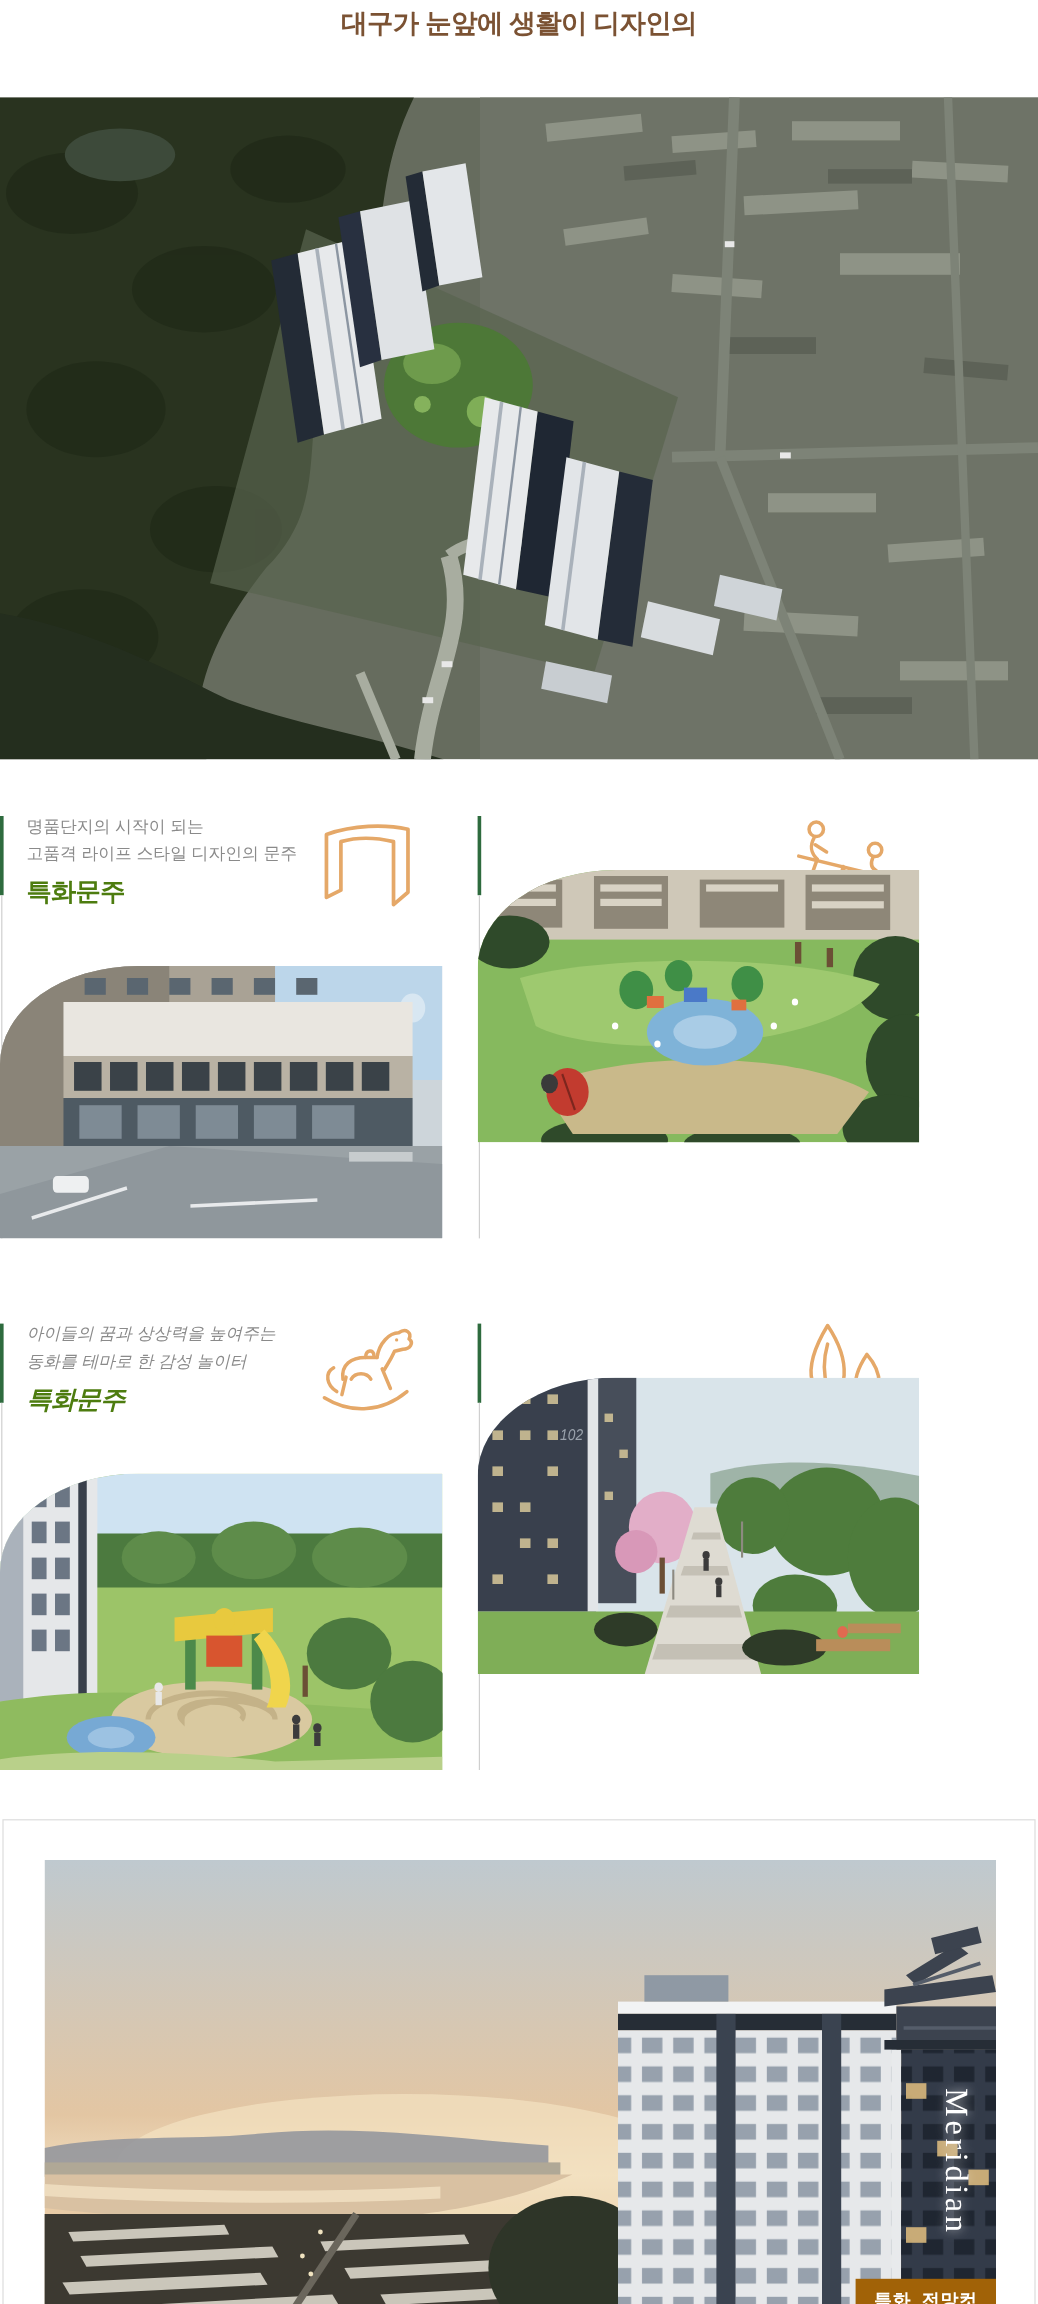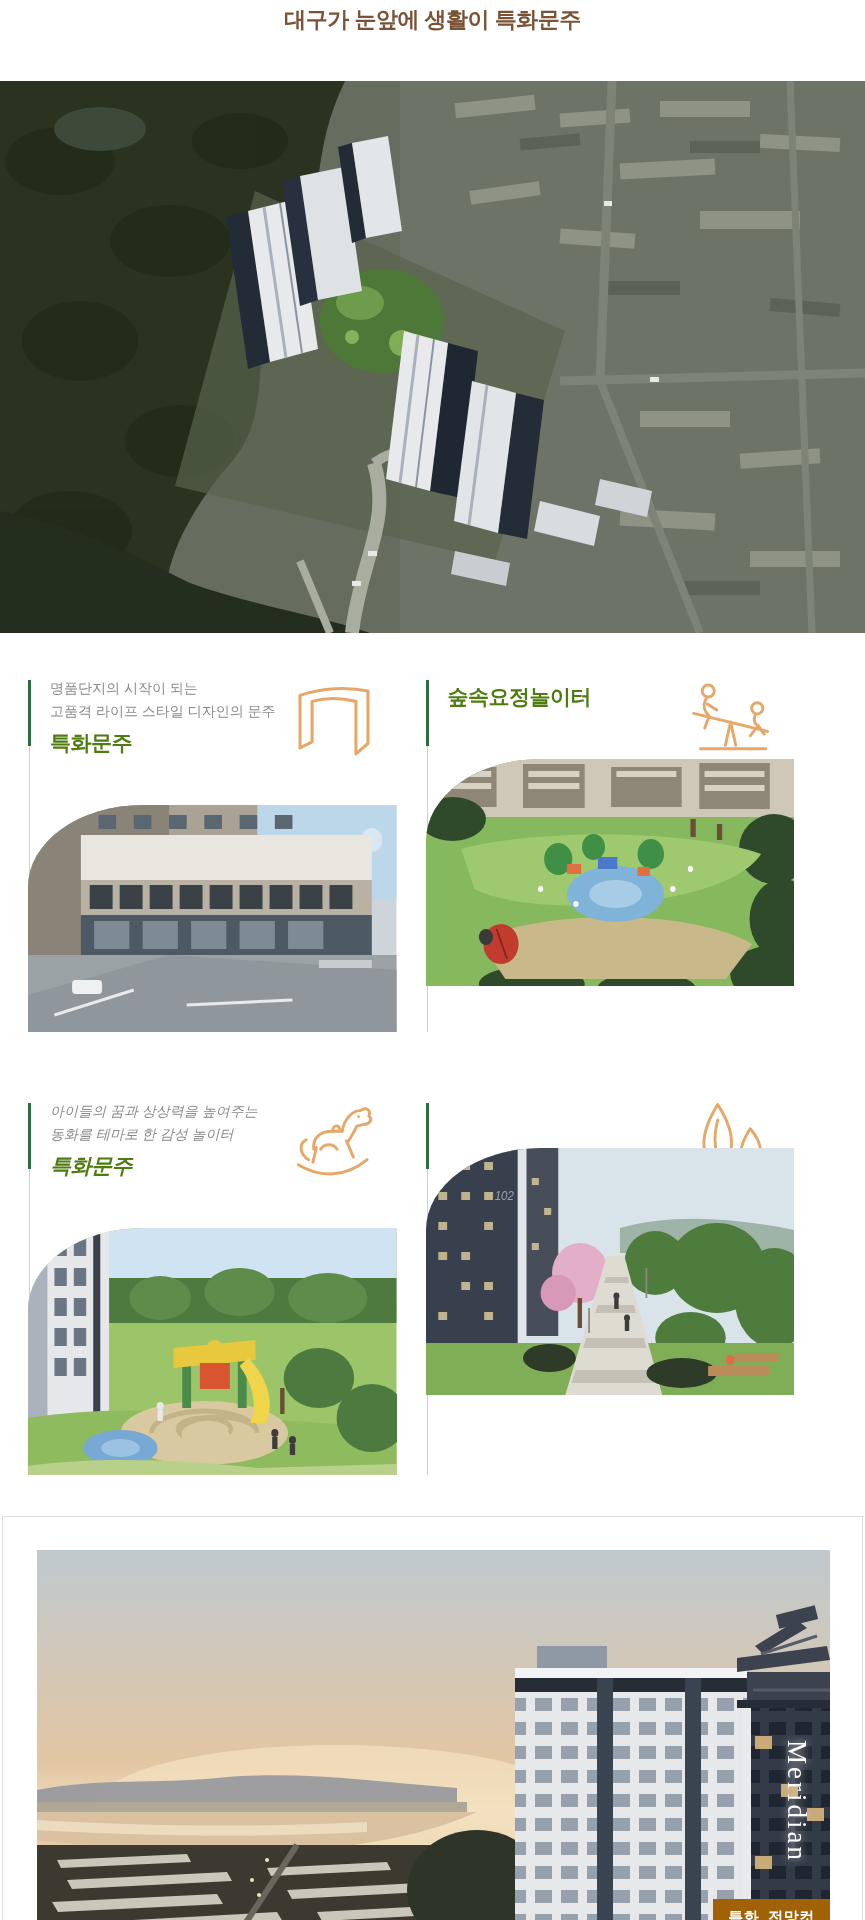--- a/index.html
+++ b/index.html
@@ -1,20 +1,20 @@
 <!DOCTYPE html>
 <html><head>
 <meta charset="utf-8">
 <style>
   html,body{margin:0;padding:0;background:#fff;}
   body{width:865px;font-family:"Liberation Sans","DejaVu Sans",sans-serif;}
   .page-title{padding-top:5px;text-align:center;font-size:22px;font-weight:bold;color:#7b5233;letter-spacing:-0.5px;}
   .hero{margin-top:46px;width:865px;height:552px;overflow:hidden;}
   .hero svg{display:block;width:100%;height:100%;}
-  .feature-row{display:flex;gap:29px;margin-top:44px;width:766px;padding-left:28px;}
+  .feature-row{display:flex;gap:29px;margin-top:44px;width:766px;}
   .feature-row.row2{margin-top:68px;font-style:italic;}
   .feature-col{position:relative;width:418px;}
   .accent-green{position:absolute;left:0;top:3px;width:3px;height:66px;background:#2e6b3e;}
   .accent-gray{position:absolute;left:1px;top:69px;bottom:0;width:1px;background:#cfcfcf;}
   .f-text{padding-left:22px;}
   .f-desc{font-size:14px;color:#8a8a8a;line-height:23px;}
   .f-title{margin-top:6px;font-size:21px;font-weight:bold;color:#4d7c0f;letter-spacing:-0.5px;}
   .f-icon{position:absolute;top:-4px;right:22px;width:88px;height:86px;}
   .f-icon svg{width:100%;height:100%;}
   .f-photo{margin-top:48px;height:227px;border-top-left-radius:115px 82px;overflow:hidden;position:relative;z-index:1;}
@@ -25,21 +25,21 @@
   .panorama svg{display:block;width:100%;height:100%;}
   .brand-vert{position:absolute;top:190px;right:18px;height:170px;writing-mode:vertical-rl;
     font-family:"Liberation Serif","DejaVu Serif",serif;font-size:27px;color:#ffffff;letter-spacing:3px;
     text-shadow:0 0 9px rgba(255,255,255,.75);}
   .view-badge{position:absolute;right:0;bottom:0;width:117px;height:37px;background:#a16207;color:#fff;
     display:flex;align-items:center;justify-content:center;font-size:15px;font-weight:bold;letter-spacing:0.5px;}
 </style>
 </head>
 <body>
 
-<div class="page-title">대구가 눈앞에 생활이 특화문주</div>
+<div class="page-title">대구가 눈앞에 생활이 디자인의</div>
 
 <div class="hero">
   <svg viewBox="0 0 865 552" preserveAspectRatio="none">
     <rect width="865" height="552" fill="#666c5e"></rect>
     <rect x="400" width="465" height="552" fill="#6e7367"></rect>
 
     <g fill="#8e9386">
       <rect x="455" y="18" width="80" height="15" transform="rotate(-6 495 25)"></rect>
       <rect x="560" y="30" width="70" height="14" transform="rotate(-4 595 37)"></rect>
       <rect x="660" y="20" width="90" height="16"></rect>
@@ -189,21 +189,20 @@
         <rect x="50" y="175" width="34" height="14" rx="4" fill="#eef0f1"></rect>
         <rect x="330" y="155" width="60" height="8" fill="#c7ccce"></rect>
       </svg>
     </div>
   </div>
 
   <div class="feature-col">
     <div class="accent-green"></div>
     <div class="accent-gray"></div>
     <div class="f-text">
-      <div class="f-title">숲속요정놀이터</div>
     </div>
     <div class="f-icon">
       <svg viewBox="0 0 100 100" fill="none" stroke="#e5a868" stroke-width="3.4" stroke-linejoin="round" stroke-linecap="round">
         <circle cx="27" cy="21" r="7"></circle>
         <path d="M25 29 C20 38 22 44 28 50 M28 50 L23 64 M26 36 L37 43"></path>
         <circle cx="84" cy="41" r="6.5"></circle>
         <path d="M82 48 C79 55 81 59 85 61 M85 61 L76 73 M85 61 L92 71"></path>
         <path d="M10 47 L96 68"></path>
         <path d="M47 84 L53 57 L59 84"></path>
         <path d="M18 88 L94 88"></path>

